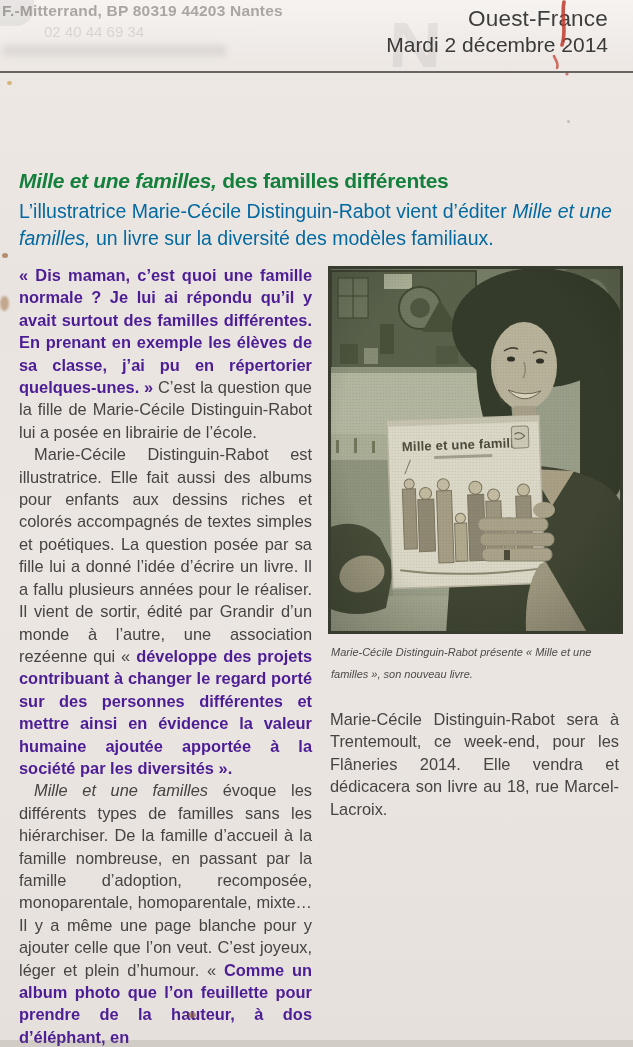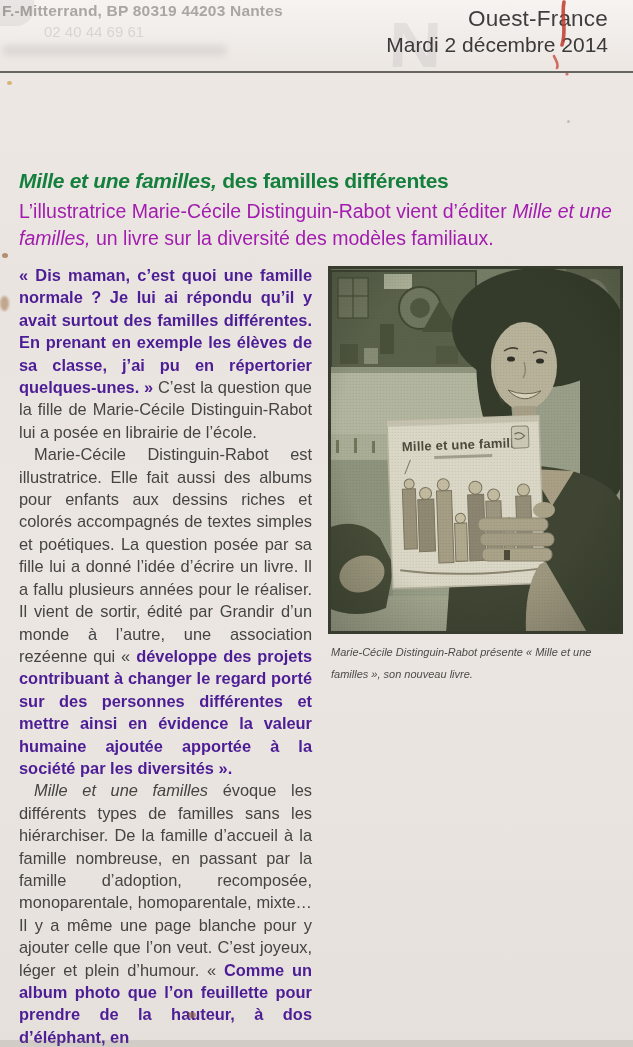--- a/index.html
+++ b/index.html
@@ -14,41 +14,41 @@
   .address-line2{position:absolute;left:44px;top:23px;font-size:15px;color:#d9d4d0;}
   .address-blur{position:absolute;left:2px;top:45px;width:225px;height:11px;background:rgba(196,191,188,.4);filter:blur(3px);border-radius:5px;}
   .bleed-glyph{position:absolute;left:392px;top:8px;font-size:64px;font-weight:bold;color:rgba(120,120,128,.13);transform:scaleX(1.15) skewX(-2deg);}
   .masthead{position:absolute;right:25px;top:6px;font-size:22.5px;color:#3e3e3d;letter-spacing:.2px;}
   .dateline{position:absolute;right:25px;top:33px;font-size:21px;color:#3a3a39;}
   .red-mark{position:absolute;left:545px;top:0;width:44px;height:84px;}
   .rule{position:absolute;left:0;top:71px;width:633px;height:2px;background:#4d4d4a;opacity:.85;}
   
   .headline{position:absolute;left:19px;top:155px;width:608px;font-size:21px;font-weight:bold;color:#15803d;letter-spacing:-.3px;white-space:nowrap;}
   .headline .it{font-style:italic;}
-  .standfirst{position:absolute;left:19px;top:198px;width:604px;font-size:19.5px;line-height:27px;color:#a21caf;}
+  .standfirst{position:absolute;left:19px;top:198px;width:604px;font-size:19.5px;line-height:27px;color:#0369a1;}
   .standfirst .it{font-style:italic;}
   
   .col{position:absolute;font-size:16.4px;line-height:22.4px;text-align:justify;color:#454442;}
   .col-left{left:19px;top:264px;width:293px;}
   .col-right{left:330px;top:708px;width:289px;}
   .col p{margin:0;}
   .col p + p{text-indent:15px;}
   .b{font-weight:bold;color:#4c1d95;}
   .it{font-style:italic;}
   
   .photo{position:absolute;left:328px;top:266px;width:295px;height:368px;}
   .caption{position:absolute;left:331px;top:642px;width:286px;font-style:italic;font-size:11px;line-height:21.5px;color:#4c4b49;}
   .bottom-shade{position:absolute;left:0;bottom:0;width:633px;height:7px;background:rgba(105,100,95,.16);}
   .corner-shade{position:absolute;left:0;top:0;width:34px;height:26px;background:rgba(60,60,60,.07);border-bottom-right-radius:18px;}
 </style>
 </head>
 <body>
 
 <div class="address-line">F.-Mitterrand, BP 80319 44203 Nantes</div>
-<div class="address-line2">02 40 44 69 61</div>
+<div class="address-line2">02 40 44 69 34</div>
 <div class="address-blur"></div>
 <div class="bleed-glyph">N</div>
 <div class="masthead">Ouest-France</div>
 <div class="dateline">Mardi 2 décembre 2014</div>
 
 <svg class="red-mark" viewBox="0 0 44 84">
   <path d="M19,2 C16,16 22,30 17,45" fill="none" stroke="#bf3a2b" stroke-width="3.6" stroke-linecap="round" opacity="0.85"></path>
   <path d="M9,56 C11,61 14,64 12,68" fill="none" stroke="#c24534" stroke-width="2.6" stroke-linecap="round" opacity="0.75"></path>
   <circle cx="22" cy="74" r="1.6" fill="#c24534" opacity="0.7"></circle>
 </svg>
@@ -172,20 +172,21 @@
   </g>
 
   <rect width="295" height="368" fill="url(#ht)" opacity="0.16"></rect>
   <rect width="295" height="368" fill="url(#vig)"></rect>
   <rect x="1.5" y="1.5" width="292" height="365" fill="none" stroke="#383c2e" stroke-width="3"></rect>
 </svg>
 
 <div class="caption">Marie-Cécile Distinguin-Rabot présente « Mille et une familles », son nouveau livre.</div>
 
 <div class="col col-right">
+  <p>Marie-Cécile Distinguin-Rabot sera à Trentemoult, ce week-end, pour les Flâneries 2014. Elle vendra et dédicacera son livre au 18, rue Marcel-Lacroix.</p>
 </div>
 
 <div class="speck" style="left:7px;top:81px;width:5px;height:4px;background:#cfa557;opacity:.8;"></div>
 <div class="speck" style="left:2px;top:253px;width:6px;height:5px;background:#9b6a3f;opacity:.7;"></div>
 <div class="speck" style="left:0px;top:296px;width:9px;height:15px;background:#a2764c;opacity:.55;filter:blur(1px);"></div>
 <div class="speck" style="left:188px;top:1012px;width:8px;height:6px;background:#8a5f3c;opacity:.6;filter:blur(.5px);"></div>
 <div class="speck" style="left:300px;top:176px;width:3px;height:3px;background:#8d8a86;opacity:.6;"></div>
 <div class="speck" style="left:567px;top:120px;width:3px;height:3px;background:#9a9691;opacity:.5;"></div>
 <div class="bottom-shade"></div>
 

